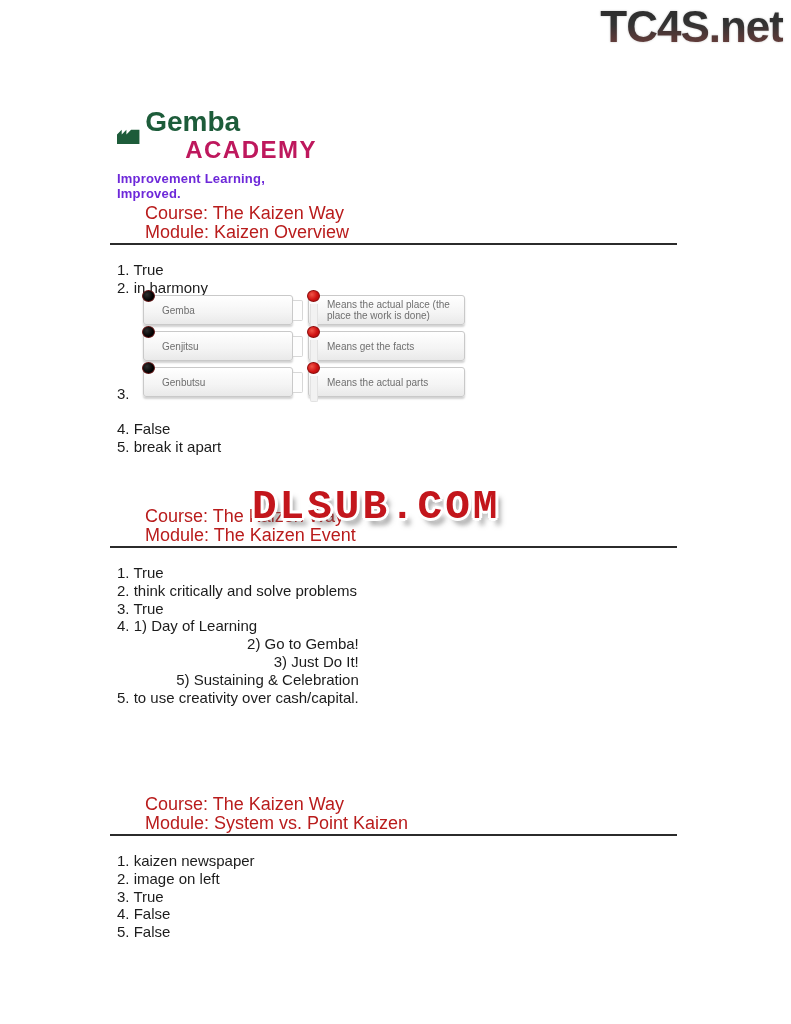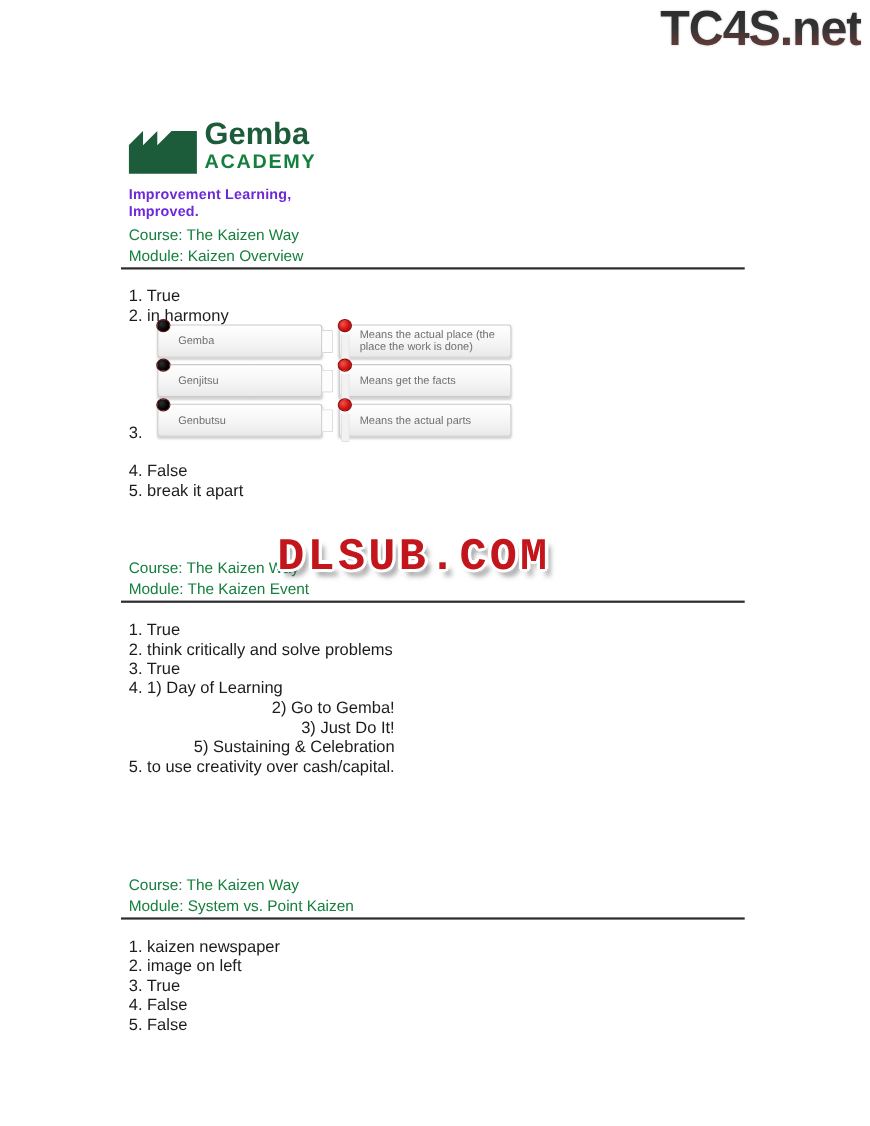--- a/index.html
+++ b/index.html
@@ -19,29 +19,29 @@
     filter:drop-shadow(0 0 1px #c9c9c9);
     transform:scaleY(1.02);
   }
 
   
   .gemba-logo { position:absolute; left:117px; top:108px; width:200px; }
   .logo-row { display:flex; align-items:flex-start; }
   .factory { width:64px; height:48px; margin-top:4px; }
   .logo-text { margin-left:5px; line-height:1; }
   .logo-title { font-size:28px; font-weight:bold; color:#1d5c3a; letter-spacing:0px; }
-  .logo-subtitle { font-size:18px; font-weight:bold; color:#15803d; letter-spacing:1.5px; margin-top:2px; }
+  .logo-subtitle { font-size:24px; font-weight:bold; color:#be185d; letter-spacing:1.5px; margin-top:2px;margin-left:40px; }
   .logo-tagline { font-size:13px; font-weight:bold; color:#6d28d9; margin-top:9px; letter-spacing:0.2px; }
 
   
   .section-head {
     position:absolute; left:110px; width:567px;
     border-bottom:2px solid #2b2b2b; padding-left:7px; padding-bottom:2px;
   }
-  .head-line { font-size:14px; color:#15803d; line-height:18.5px; }
+  .head-line { font-size:18px; color:#b91c1c; line-height:18.5px;margin-left:28px; }
 
   
   .answers { position:absolute; left:117px; font-size:15px; color:#1c1c1c; }
   .answers .line { line-height:17.8px; white-space:pre; }
   .answers .indent { padding-left:20px;text-align:right; }
 
   
   .match { position:absolute; left:143px; top:295px; width:322px; }
   .match-row { display:flex; margin-bottom:6px; position:relative; }
   .match-box {

